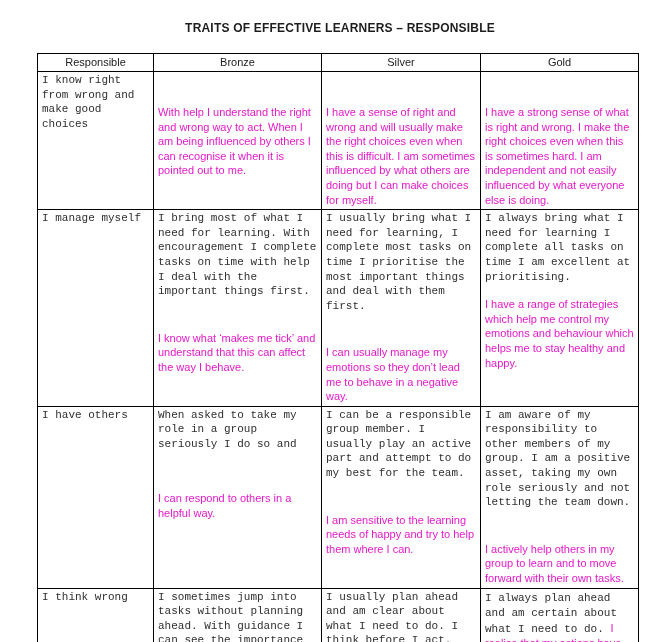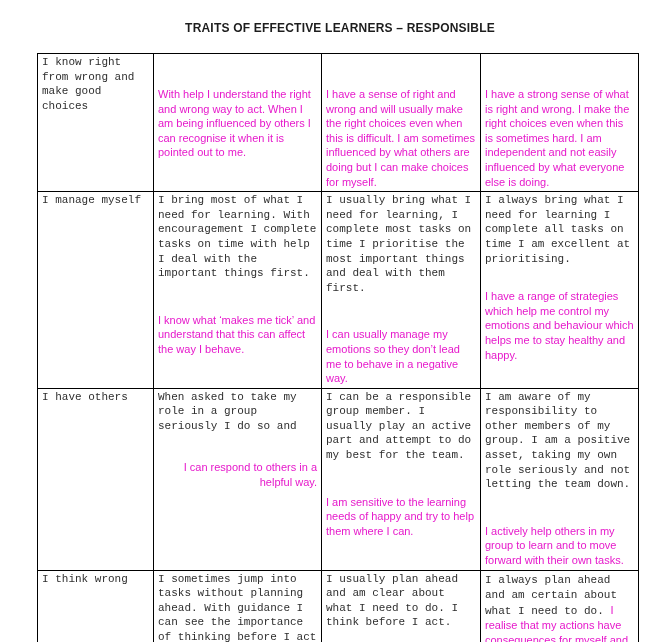--- a/index.html
+++ b/index.html
@@ -44,36 +44,42 @@
     color:#222;
   }
   tr.hdr{height:18px;}
   tr.r0{height:119px;}
   tr.r1{height:191px;}
   tr.r2{height:150px;}
   tr.r3{height:130px;}
   .blk{color:#2e2e2e;font-family:Liberation Mono, monospace;}
   .pnk{color:#e619cb;margin-top:32px;}
   div.run{display:block;}
-  .gap1{margin-top:23px;}
-  .gap2{margin-top:27px;text-align:right;}
+  .gap1{margin-top:13px;}
+  .gap2{margin-top:40px;}
 </style>
 </head>
 <body>
 
 <div class="doc-title">TRAITS OF EFFECTIVE LEARNERS – RESPONSIBLE</div>
 
 <table class="traits">
   <colgroup>
     <col style="width:116px">
       <col style="width:168px">
       <col style="width:159px">
       <col style="width:158px">
   </colgroup>
   <tbody>
+      <tr class="hdr">
+    <th>Responsible</th>
+    <th>Bronze</th>
+    <th>Silver</th>
+    <th>Gold</th>
+  </tr>
 
   <tr class="r0">
     <td>
           <div class="run blk">I know right from wrong and make good choices</div>
         </td>
     <td>
           <div class="run pnk">With help I understand the right and wrong way to act. When I am being influenced by others I can recognise it when it is pointed out to me.</div>
         </td>
     <td>
           <div class="run pnk">I have a sense of right and wrong and will usually make the right choices even when this is difficult. I am sometimes influenced by what others are doing but I can make choices for myself.</div>

